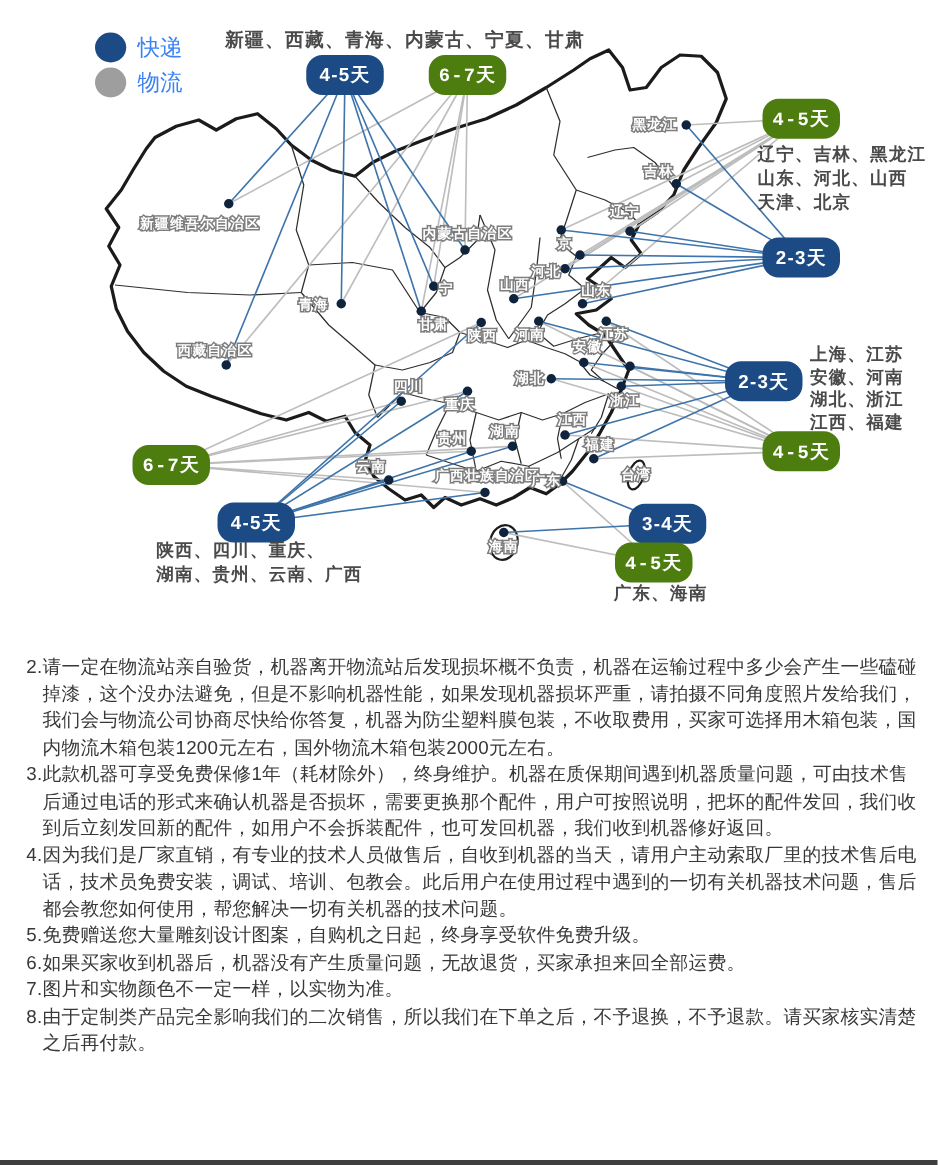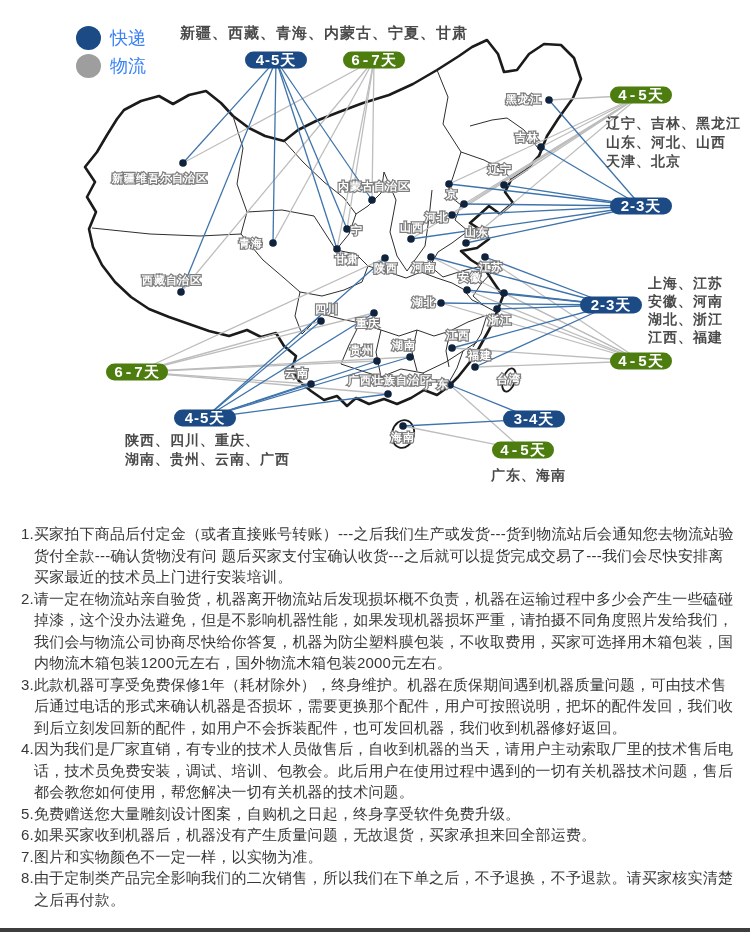--- a/index.html
+++ b/index.html
@@ -22,21 +22,21 @@
 
   
   .legend{position:absolute;left:76px;top:24px;}
   .legend-item{display:flex;align-items:center;height:28px;}
   .legend-dot{width:25px;height:24px;border-radius:50%;margin-right:9px;}
   .legend-dot.express{background:#1B4A85;}
   .legend-dot.logistics{background:#9E9E9E;}
   .legend-label{font-size:18px;color:#3b82f6;}
 
   
-  .pill{position:absolute;width:62px;height:17px;border-radius:13px;
+  .pill{position:absolute;width:62px;height:32px;border-radius:13px;
         transform:translate(-50%,-50%);display:flex;align-items:center;
         justify-content:center;color:#fff;font-size:15px;font-weight:bold;
         letter-spacing:1px;}
   .pill.express{background:#1B4A85;}
   .pill.logistics{background:#4d7c0f;font-family:Liberation Mono, monospace;}
 
   
   .rg{position:absolute;color:#4a4a4a;font-weight:bold;font-size:14px;}
   .rg div{line-height:19px;white-space:nowrap;letter-spacing:1px;}
   .rg.g1{left:180px;top:23px;font-size:15px;}
@@ -268,21 +268,20 @@
   <div class="rg g4" data-name="region-group-southwest">
     <div>陕西、四川、重庆、</div>
     <div>湖南、贵州、云南、广西</div>
   </div>
   <div class="rg g5" data-name="region-group-south">
     <div>广东、海南</div>
   </div>
 </div>
 
 <div class="terms" data-name="terms-section">
-  <p data-name="terms-item">1.买家拍下商品后付定金（或者直接账号转账）---之后我们生产或发货---货到物流站后会通知您去物流站验货付全款---确认货物没有问 题后买家支付宝确认收货---之后就可以提货完成交易了---我们会尽快安排离买家最近的技术员上门进行安装培训。</p>
   <p data-name="terms-item">2.请一定在物流站亲自验货，机器离开物流站后发现损坏概不负责，机器在运输过程中多少会产生一些磕碰掉漆，这个没办法避免，但是不影响机器性能，如果发现机器损坏严重，请拍摄不同角度照片发给我们，我们会与物流公司协商尽快给你答复，机器为防尘塑料膜包装，不收取费用，买家可选择用木箱包装，国内物流木箱包装1200元左右，国外物流木箱包装2000元左右。</p>
   <p data-name="terms-item">3.此款机器可享受免费保修1年（耗材除外），终身维护。机器在质保期间遇到机器质量问题，可由技术售后通过电话的形式来确认机器是否损坏，需要更换那个配件，用户可按照说明，把坏的配件发回，我们收到后立刻发回新的配件，如用户不会拆装配件，也可发回机器，我们收到机器修好返回。</p>
   <p data-name="terms-item">4.因为我们是厂家直销，有专业的技术人员做售后，自收到机器的当天，请用户主动索取厂里的技术售后电话，技术员免费安装，调试、培训、包教会。此后用户在使用过程中遇到的一切有关机器技术问题，售后都会教您如何使用，帮您解决一切有关机器的技术问题。</p>
   <p data-name="terms-item">5.免费赠送您大量雕刻设计图案，自购机之日起，终身享受软件免费升级。</p>
   <p data-name="terms-item">6.如果买家收到机器后，机器没有产生质量问题，无故退货，买家承担来回全部运费。</p>
   <p data-name="terms-item">7.图片和实物颜色不一定一样，以实物为准。</p>
   <p data-name="terms-item">8.由于定制类产品完全影响我们的二次销售，所以我们在下单之后，不予退换，不予退款。请买家核实清楚之后再付款。</p>
 </div>
 
 <div class="bottom-bar" data-name="section-divider-bar"></div>

